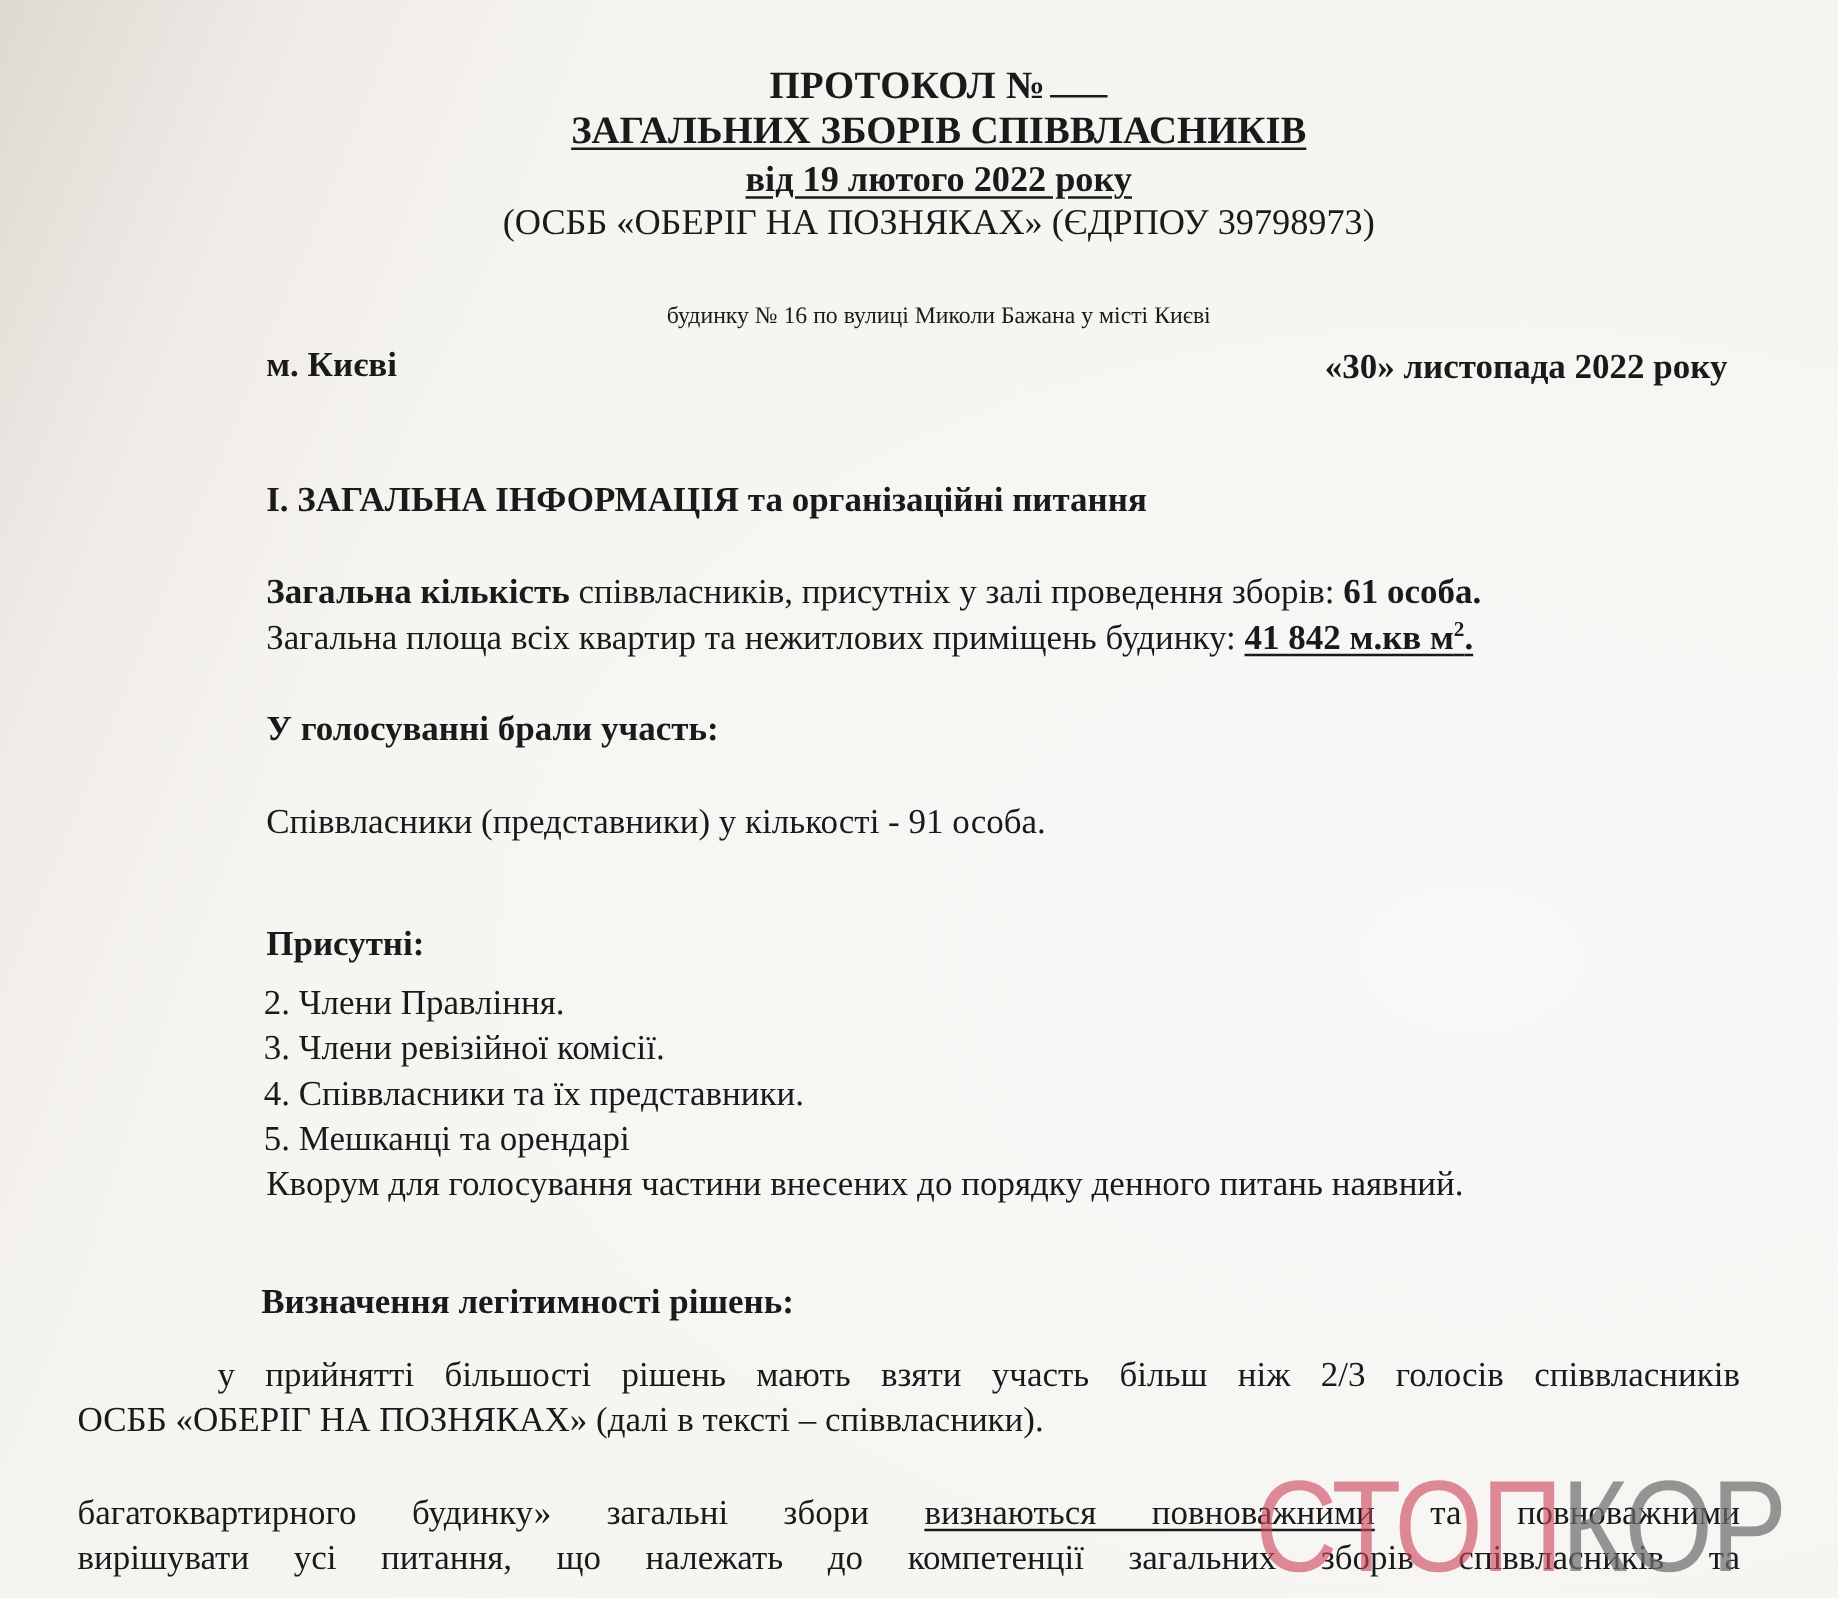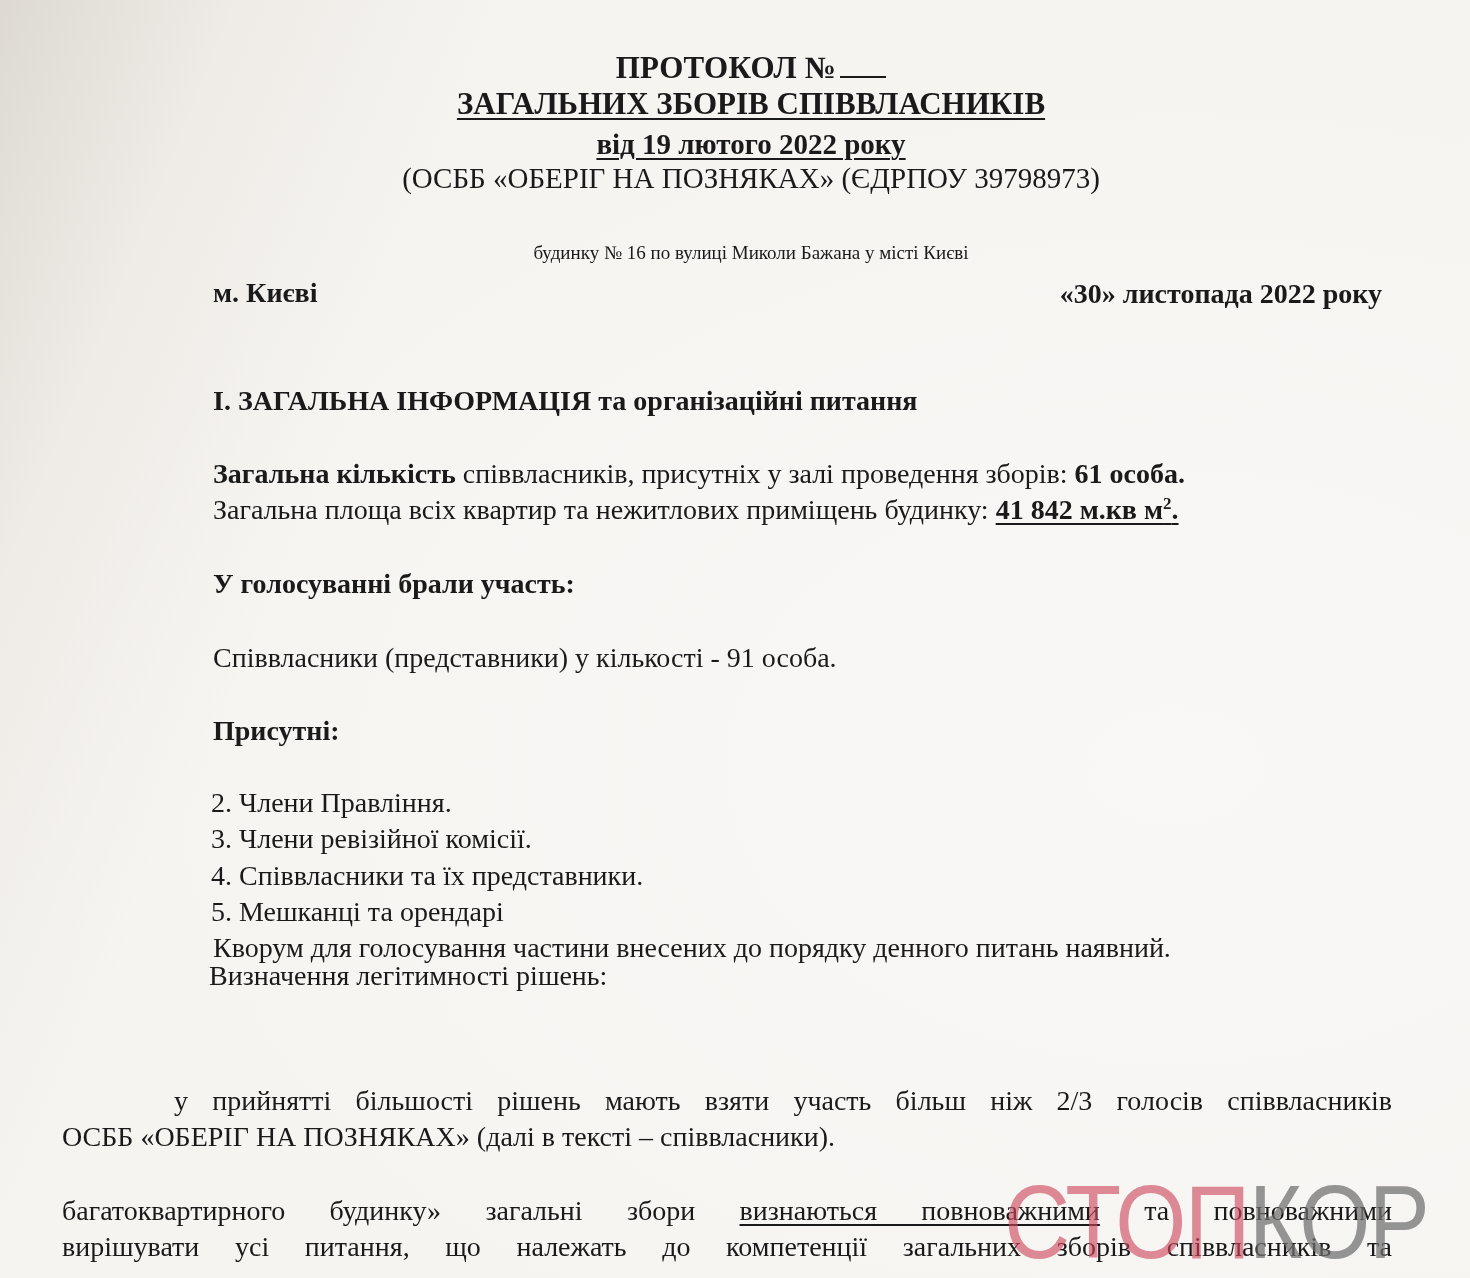--- a/index.html
+++ b/index.html
@@ -30,24 +30,24 @@
   .city { left: 181px; top: 277px; font-size: 28px; font-weight: bold; }
   .docdate { right: 88px; top: 278px; font-size: 28px; font-weight: bold; }
 
   .sec { left: 181px; top: 385px; font-size: 28px; font-weight: bold; }
 
   .p { left: 181px; font-size: 28px; }
   .line-total { top: 458px; }
   .line-area { top: 494px; }
   .voting-h { top: 568px; font-weight: bold; }
   .voting-v { top: 642px; }
-  .present-h { top: 715px; font-weight: bold; text-align: center; }
+  .present-h { top: 740px; font-weight: bold; text-align: center; }
   .li { left: 179px; font-size: 28px; }
   .quorum { top: 932px; }
-  .legit-h { left: 177px; top: 960px; font-size: 28px; font-weight: normal; }
+  .legit-h { left: 177px; top: 1026px; font-size: 28px; font-weight: bold; }
 
   .just { position: absolute; left: 62px; width: 1330px; font-size: 28px; text-align: justify; text-align-last: justify; white-space: normal; margin-top: 44px; }
   .just.last { text-align-last: left; }
   .indent { padding-left: 112px; box-sizing: border-box; }
 
   .watermark { position: absolute; left: 1004px; top: 1170px; font-family: "Liberation Sans", "DejaVu Sans", sans-serif; font-size: 104px; line-height: 1; letter-spacing: -2px; transform: scaleX(0.88); transform-origin: left top; pointer-events: none; }
   .wm-a { color: rgba(205, 70, 90, 0.62); }
   .wm-b { color: rgba(110, 110, 110, 0.72); }
 </style>
 </head>

